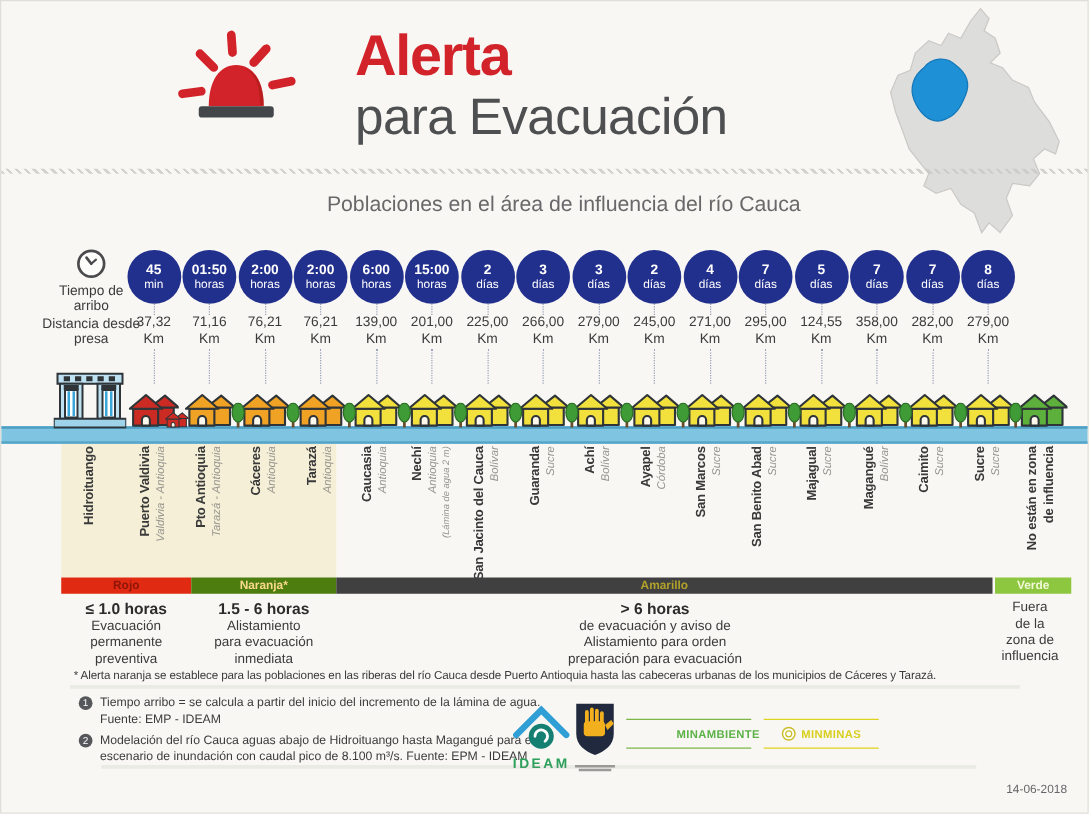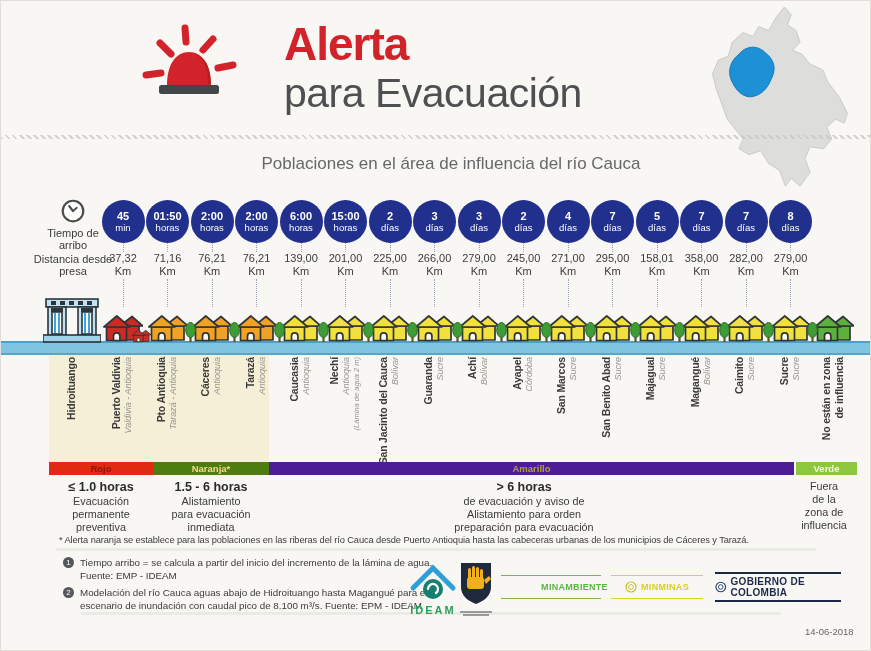--- a/index.html
+++ b/index.html
@@ -254,21 +254,21 @@
     </div>
     <div class="dot-b"></div>
   </div>
       <div class="col" style="left: 634px;">
     <div class="circle">
       <span class="t1">5</span>
       <span class="t2">días</span>
     </div>
     <div class="dot-a"></div>
     <div class="dist">
-      <span class="dv">158,01</span>
+      <span class="dv">124,55</span>
       <span class="du">Km</span>
     </div>
     <div class="dot-b"></div>
   </div>
       <div class="col" style="left: 678.5px;">
     <div class="circle">
       <span class="t1">7</span>
       <span class="t2">días</span>
     </div>
     <div class="dot-a"></div>
@@ -626,21 +626,21 @@
       </div>
       <div class="town-label" style="left: 669px; top: 356px;">
         <span class="t-name">No están en zona</span>
         <span class="t-name">de influencia</span>
       </div>
     </div>
 
   <div id="zone-bands">
       <div class="band" style="left: 48px; width: 104px; background: rgb(224, 42, 18);"><span style="color: rgb(143, 21, 7);">Rojo</span></div>
       <div class="band" style="left: 152px; width: 116px; background: #4d7c0f;"><span style="color: rgb(251, 217, 142);">Naranja*</span></div>
-      <div class="band" style="left: 268px; width: 525px; background: #4c1d95;"><span style="color: rgb(176, 161, 42);">Amarillo</span></div>
+      <div class="band" style="left: 268px; width: 525px; background: #404040;"><span style="color: rgb(176, 161, 42);">Amarillo</span></div>
       <div class="band" style="left: 795px; width: 61px; background: rgb(141, 198, 63);"><span style="color: rgb(243, 249, 216);">Verde</span></div>
     </div>
   <div id="zone-descs">
       <div class="zdesc" style="left: 35px; width: 130px;">
         <div class="ztime">≤ 1.0 horas</div>
         <div class="zline">Evacuación</div>
         <div class="zline">permanente</div>
         <div class="zline">preventiva</div>
       </div>
       <div class="zdesc" style="left: 130px; width: 160px;">
@@ -707,24 +707,17 @@
     </svg>
     <span class="pill-label lbl-minambiente">MINAMBIENTE</span>
   </div>
   <div class="pill pill-minminas">
     <svg width="12" height="12" viewBox="0 0 12 12">
       <circle cx="6" cy="6" r="5" fill="#fff" stroke="#cbbd2a" stroke-width="1.2"></circle>
       <circle cx="6" cy="6" r="2.4" fill="none" stroke="#cbbd2a" stroke-width="1"></circle>
     </svg>
     <span class="pill-label lbl-minminas">MINMINAS</span>
   </div>
-  <div class="pill pill-gobierno">
-    <svg width="14" height="14" viewBox="0 0 12 12">
-      <circle cx="6" cy="6" r="5" fill="#fff" stroke="#28406e" stroke-width="1.2"></circle>
-      <circle cx="6" cy="6" r="2.4" fill="none" stroke="#28406e" stroke-width="1"></circle>
-    </svg>
-    <span class="pill-label lbl-gobierno">GOBIERNO DE COLOMBIA</span>
-  </div>
   <div class="date">14-06-2018</div>
 
   <div class="artifact" style="left:55px;top:547px;width:760px;height:3px"></div>
   <div class="artifact" style="left:80px;top:611px;width:700px;height:3px"></div>
 </div>
 
 </body></html>

